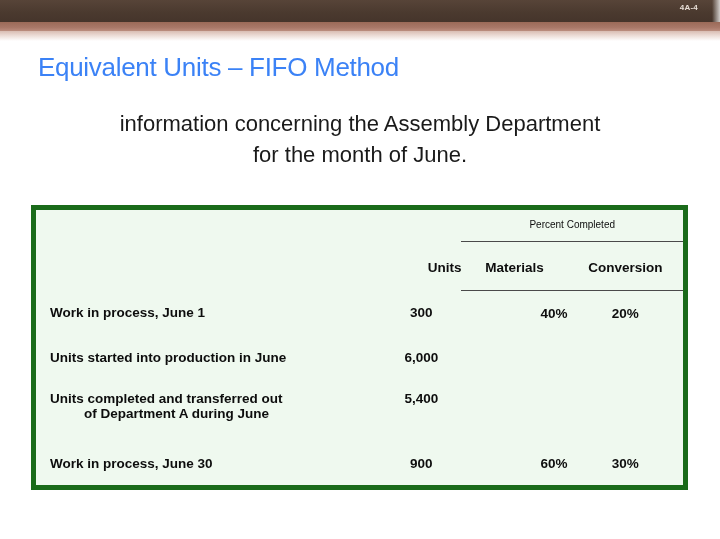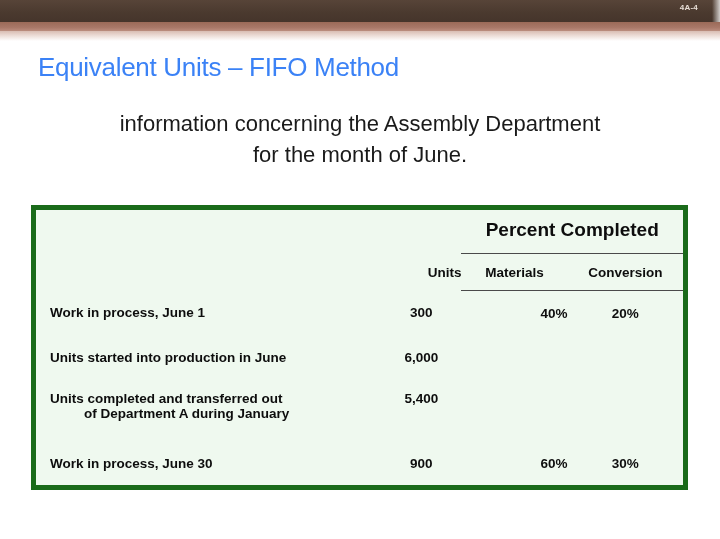--- a/index.html
+++ b/index.html
@@ -110,22 +110,22 @@
   }
 
   .c-label  { width: 340px; padding-left: 14px !important; text-align: left; }
   .c-units  { width: 82px;  text-align: center; }
   .c-mat    { width: 108px; text-align: right; }
   .c-conv   { width: 117px; text-align: center; }
 
   
   .pc-head {
     text-align: center;
-    font-size: 19px;
-    font-weight: bold;
+    font-size: 10px;
+    font-weight: normal;
     padding-bottom: 3px !important;
     border-bottom: 1.5px solid #4a4a4a;
   }
   .sub-head {
     border-bottom: 1.5px solid #4a4a4a;
     padding-bottom: 2px !important;
     padding-top: 4px !important;
     text-align: center;
   }
   .sub-head-units {
@@ -187,21 +187,21 @@
         <tr class="row-tall">
           <td class="c-label">Units started into production in June</td>
           <td class="c-units">6,000</td>
           <td class="c-mat"></td>
           <td class="c-conv"></td>
         </tr>
 
         <tr class="row-two">
           <td class="c-label">
             <span>Units completed and transferred out</span>
-            <span class="label-indent">of Department A during January</span>
+            <span class="label-indent">of Department A during June</span>
           </td>
           <td class="c-units pad-top-num">5,400</td>
           <td class="c-mat pad-top-num"></td>
           <td class="c-conv pad-top-num"></td>
         </tr>
 
         <tr class="row-tall">
           <td class="c-label">Work in process, June 30</td>
           <td class="c-units">900</td>
           <td class="c-mat">60%</td>

